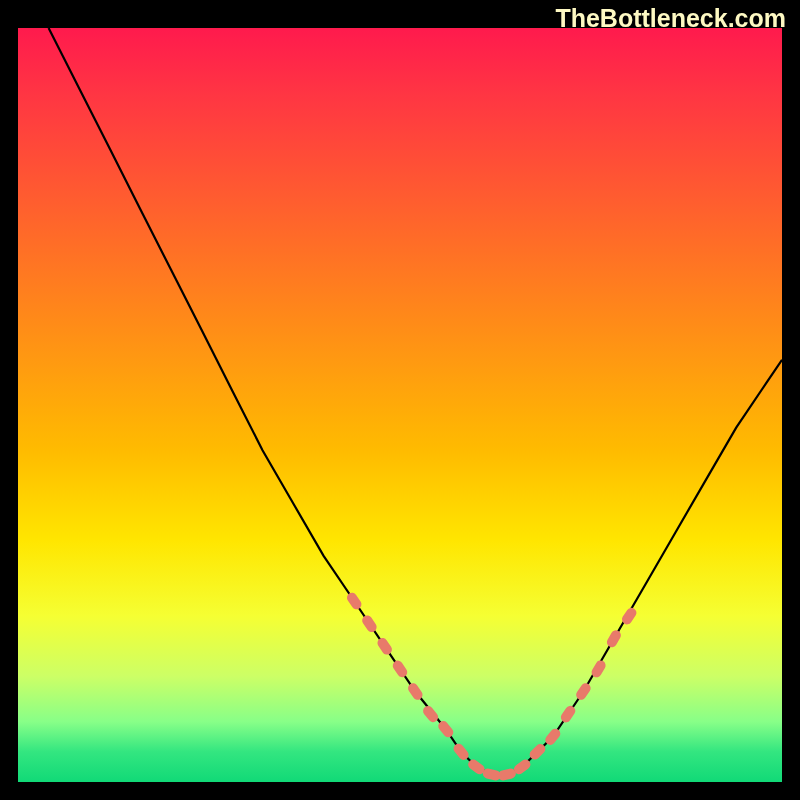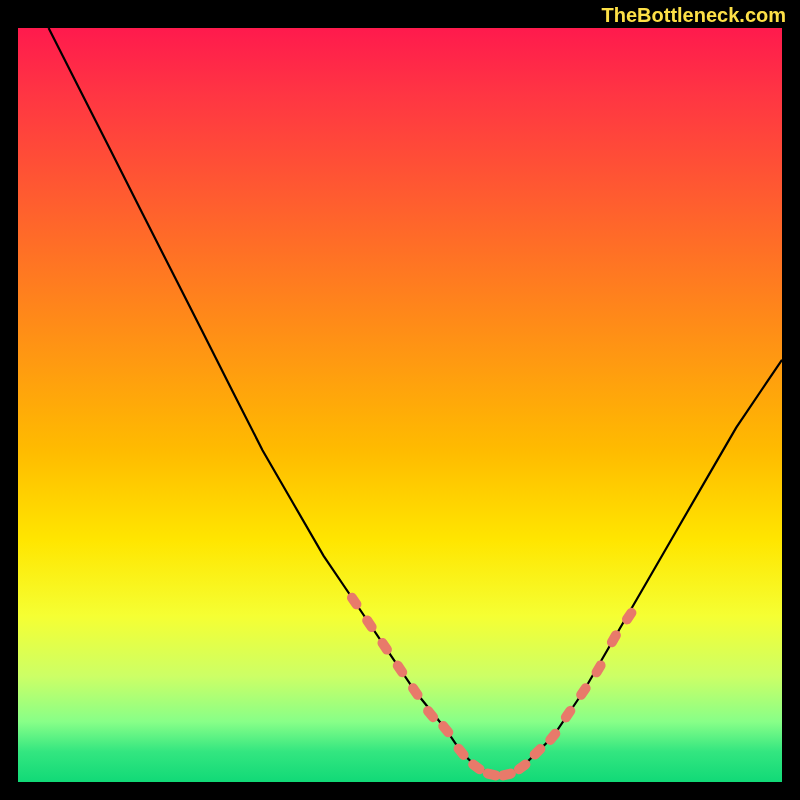--- a/index.html
+++ b/index.html
@@ -8,22 +8,22 @@
     height: 800px;
     background: #000;
     position: relative;
     font-family: Arial, sans-serif;
     overflow: hidden;
   }
   .watermark {
     position: absolute;
     top: 4px;
     right: 14px;
-    color: #fde047;
-    font-size: 20px;
+    color: #fef9c3;
+    font-size: 25px;
     font-weight: bold;
     z-index: 10;
   }
   .plot-area {
     position: absolute;
     left: 18px;
     top: 28px;
     width: 764px;
     height: 754px;
     overflow: hidden;

